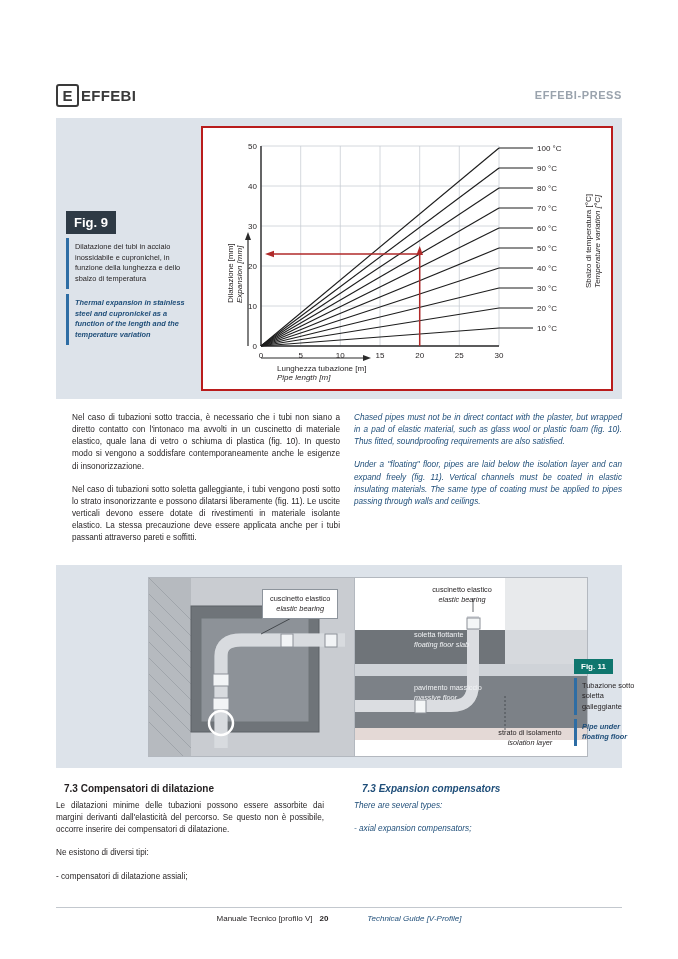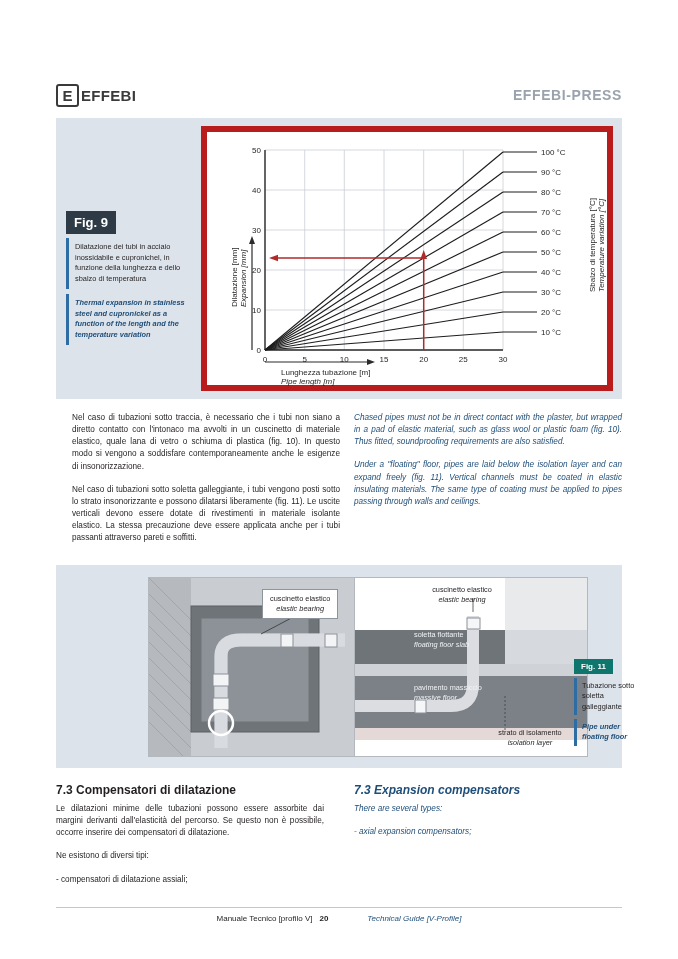--- a/index.html
+++ b/index.html
@@ -27,21 +27,21 @@
     border-radius: 3px;
     display: flex; align-items: center; justify-content: center;
     font-size: 15px; font-weight: bold; color: #3a3a3a;
     margin-right: 2px;
     background: #fff;
   }
   .logo-text {
     font-size: 15px; font-weight: bold; letter-spacing: .3px; color: #3a3a3a;
   }
   .header-right {
-    font-size: 14px; font-weight: bold; letter-spacing: .6px; color: #9aa3ad;
+    font-size: 11px; font-weight: bold; letter-spacing: .6px; color: #9aa3ad;
   }
 
   
   .fig9-panel {
     position: absolute;
     left: 56px; top: 118px; width: 566px; height: 281px;
     background: #dde3ea;
   }
   .fig9-caption-block {
     position: absolute; left: 10px; top: 93px; width: 126px;
@@ -61,21 +61,21 @@
     border-left: 3px solid #2e6da4;
     padding: 4px 0 4px 6px;
     margin-top: 5px;
     font-size: 7.4px; line-height: 1.45; color: #1f4e79;
     font-style: italic; font-weight: bold;
   }
   .chart-box {
     position: absolute;
     left: 145px; top: 8px; width: 412px; height: 265px;
     background: #ffffff;
-    border: 6px solid #b91c1c;
+    border: 2px solid #b91c1c;
   }
   .chart-svg { display: block; }
 
   
   .text-col {
     position: absolute;
     font-size: 8.2px; line-height: 1.48; text-align: justify;
   }
   .col-left { left: 72px; top: 412px; width: 268px; }
   .col-right { left: 354px; top: 412px; width: 268px; color: #1f4e79; font-style: italic; }
@@ -122,21 +122,21 @@
     line-height: 1.35;
     color: #231f20;
     text-align: center;
     white-space: nowrap;
   }
   .inlabel em { font-style: italic; display: block; }
 
   
   .sec-left { position: absolute; left: 56px; top: 783px; width: 268px; }
   .sec-right { position: absolute; left: 354px; top: 783px; width: 268px; }
-  .sec-title { font-size: 12px; font-weight: bold; margin: 0 0 6px 0; }
+  .sec-title { font-size: 10px; font-weight: bold; margin: 0 0 6px 8px; }
   .sec-title.en { color: #1f4e79; font-style: italic; }
   .sec-body { font-size: 8.2px; line-height: 1.48; text-align: justify; }
   .sec-body p { margin: 0 0 11px 0; }
   .sec-body.en { color: #1f4e79; font-style: italic; }
 
   
   .footer-rule {
     position: absolute; left: 56px; top: 907px; width: 566px;
     border-top: 1px solid #c3c8ce;
   }

